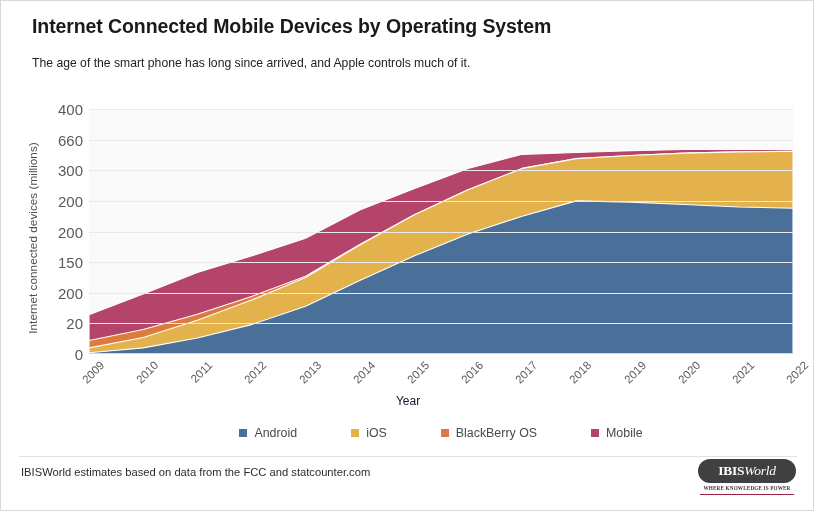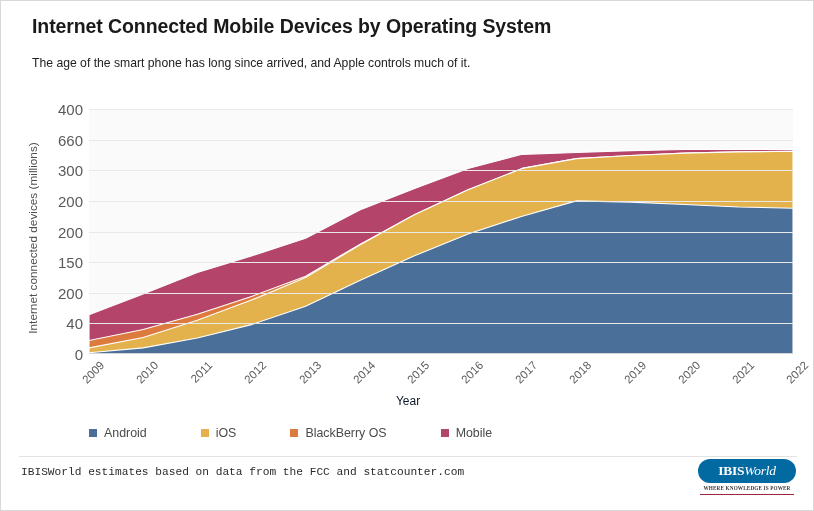--- a/index.html
+++ b/index.html
@@ -136,20 +136,21 @@
     color: #0f172a;
   }
 
   
   #legend {
     position: absolute;
     left: 88px;
     top: 425px;
     width: 704px;
     display: flex;
+    justify-content: center;
     align-items: center;
     gap: 54px;
   }
   .legend-item {
     display: flex;
     align-items: center;
     gap: 7px;
     white-space: nowrap;
   }
   .legend-swatch {
@@ -172,36 +173,35 @@
     height: 1px;
     background: #e2e2e2;
   }
   #footer-note {
     position: absolute;
     left: 20px;
     top: 465px;
     font-size: 11.2px;
     color: #2b2b2b;
     white-space: nowrap;
-    font-family: Liberation Mono, monospace;
   }
   #brand-logo {
     position: absolute;
     left: 697px;
     top: 458px;
     width: 98px;
     height: 38px;
   }
   #brand-pill {
     position: absolute;
     left: 0;
     top: 0;
     width: 98px;
     height: 24px;
-    background: #0369a1;
+    background: #404040;
     border-radius: 12px / 12px;
     display: flex;
     align-items: center;
     justify-content: center;
   }
   #brand-pill-text {
     font-size: 13.5px;
     color: #ffffff;
     font-family: "Liberation Serif", serif;
     letter-spacing: -0.2px;
@@ -235,21 +235,21 @@
 <body>
 
 <div id="page">
 
   <div id="chart-subtitle">The age of the smart phone has long since arrived, and Apple controls much of it.</div>
   <div id="chart-title">Internet Connected Mobile Devices by Operating System</div>
 
   <div id="y-axis-ticks">
     <div id="y-axis-title">Internet connected devices (millions)</div>
   <div class="y-tick" style="top: 353px;">0</div>
-      <div class="y-tick" style="top: 322.375px;">40</div>
+      <div class="y-tick" style="top: 322.375px;">20</div>
       <div class="y-tick" style="top: 291.75px;">200</div>
       <div class="y-tick" style="top: 261.125px;">150</div>
       <div class="y-tick" style="top: 230.5px;">200</div>
       <div class="y-tick" style="top: 199.875px;">200</div>
       <div class="y-tick" style="top: 169.25px;">300</div>
       <div class="y-tick" style="top: 138.625px;">660</div>
       <div class="y-tick" style="top: 108px;">400</div>
     </div>
 
   <div id="plot-frame">

